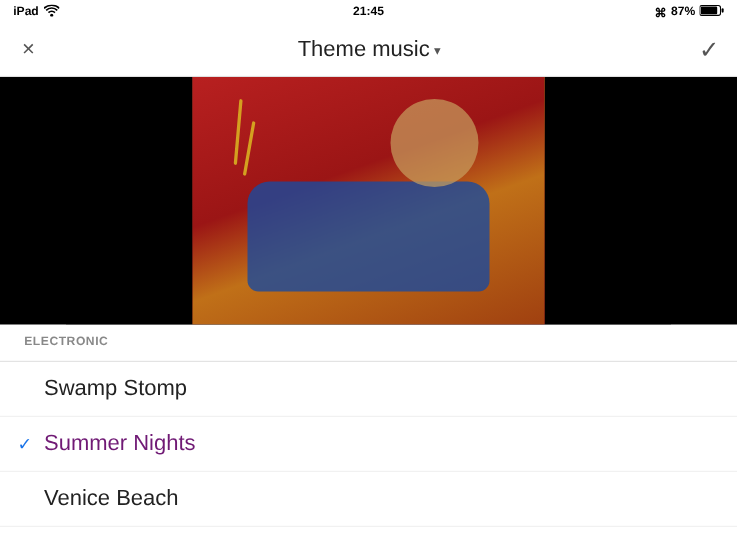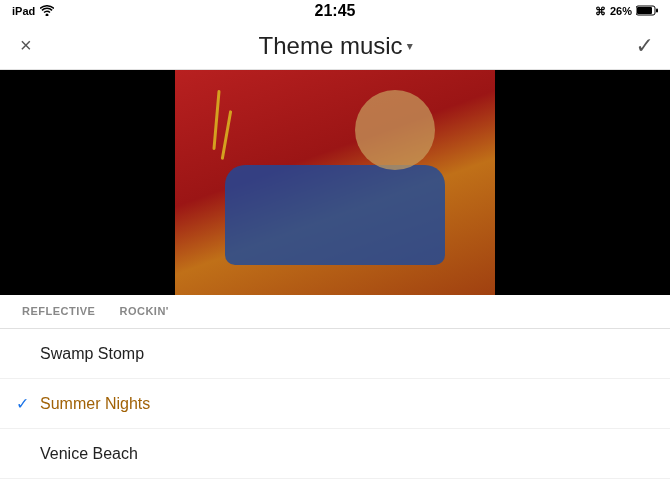--- a/index.html
+++ b/index.html
@@ -23,21 +23,21 @@
     }
     .status-left {
       display: flex;
       align-items: center;
       gap: 5px;
     }
     .status-center {
       position: absolute;
       left: 50%;
       transform: translateX(-50%);
-      font-size: 16px;
+      font-size: 11px;
       font-weight: 600;
       text-align: right;
     }
     .status-right {
       display: flex;
       align-items: center;
       gap: 4px;
       font-size: 11px;
     }
 
@@ -55,21 +55,21 @@
       color: #555;
       cursor: pointer;
       padding: 4px;
     }
     .title-area {
       display: flex;
       align-items: center;
       gap: 4px;
     }
     .title-text {
-      font-size: 24px;
+      font-size: 20px;
       font-weight: 500;
       color: #222;
     }
     .chevron {
       font-size: 12px;
       color: #555;
     }
     .checkmark-btn {
       font-size: 22px;
       color: #555;
@@ -150,43 +150,43 @@
       cursor: pointer;
       height: 50px;
     }
     .song-check {
       width: 24px;
       font-size: 16px;
       color: #1a73e8;
       flex-shrink: 0;
     }
     .song-name {
-      font-size: 16px;
+      font-size: 20px;
       color: #222;
     }
     .song-name.selected {
-      color: #a16207;
+      color: #701a75;
     }
   </style>
 </head>
 <body>
 
 <div class="status-bar">
   <div class="status-left">
     <span>iPad</span>
     <span>
       <svg width="14" height="11" viewBox="0 0 14 11">
         <path d="M7 8.5a1.5 1.5 0 1 1 0 3 1.5 1.5 0 0 1 0-3zm0-3a5 5 0 0 1 3.5 1.4l-1.1 1.1A3.3 3.3 0 0 0 7 7a3.3 3.3 0 0 0-2.4 1l-1.1-1A5 5 0 0 1 7 5.5zm0-3a8 8 0 0 1 5.6 2.3l-1.1 1.1A6.3 6.3 0 0 0 7 4a6.3 6.3 0 0 0-4.5 1.9L1.4 4.8A8 8 0 0 1 7 2.5zm0-2.5A10.8 10.8 0 0 1 14.6 3l-1.1 1.1A9.1 9.1 0 0 0 7 1.5a9.1 9.1 0 0 0-6.5 2.6L-.6 3A10.8 10.8 0 0 1 7 0z" fill="#000"></path>
       </svg>
     </span>
   </div>
   <div class="status-center">21:45</div>
   <div class="status-right">
     <span style="font-size:11px;">⌘</span>
-    <span>26%</span>
+    <span>87%</span>
     <span>
       <svg width="22" height="11" viewBox="0 0 22 11">
         <rect x="0" y="1" width="19" height="9" rx="2" ry="2" fill="none" stroke="#000" stroke-width="1"></rect>
         <rect x="1" y="2" width="15" height="7" rx="1" fill="#000"></rect>
         <rect x="20" y="3.5" width="2" height="4" rx="1" fill="#000"></rect>
       </svg>
     </span>
   </div>
 </div>
 
@@ -211,22 +211,21 @@
 
       <div style="position:absolute;bottom:30px;left:50px;right:50px;height:100px;background:#1a4a9e;border-radius:20px 20px 10px 10px;opacity:0.8;"></div>
 
       <div style="position:absolute;top:20px;right:60px;width:80px;height:80px;background:#c8a060;border-radius:50%;opacity:0.7;"></div>
     </div>
     <div class="media-black-right"></div>
   </div>
 </div>
 
 <div class="tabs">
-  <div class="tab">REFLECTIVE</div>
-  <div class="tab">ROCKIN'</div>
+  <div class="tab">ELECTRONIC</div>
 </div>
 
 <div class="song-list">
   <div class="song-item">
     <span class="song-check"></span>
     <span class="song-name">Swamp Stomp</span>
   </div>
   <div class="song-item">
     <span class="song-check">✓</span>
     <span class="song-name selected">Summer Nights</span>

